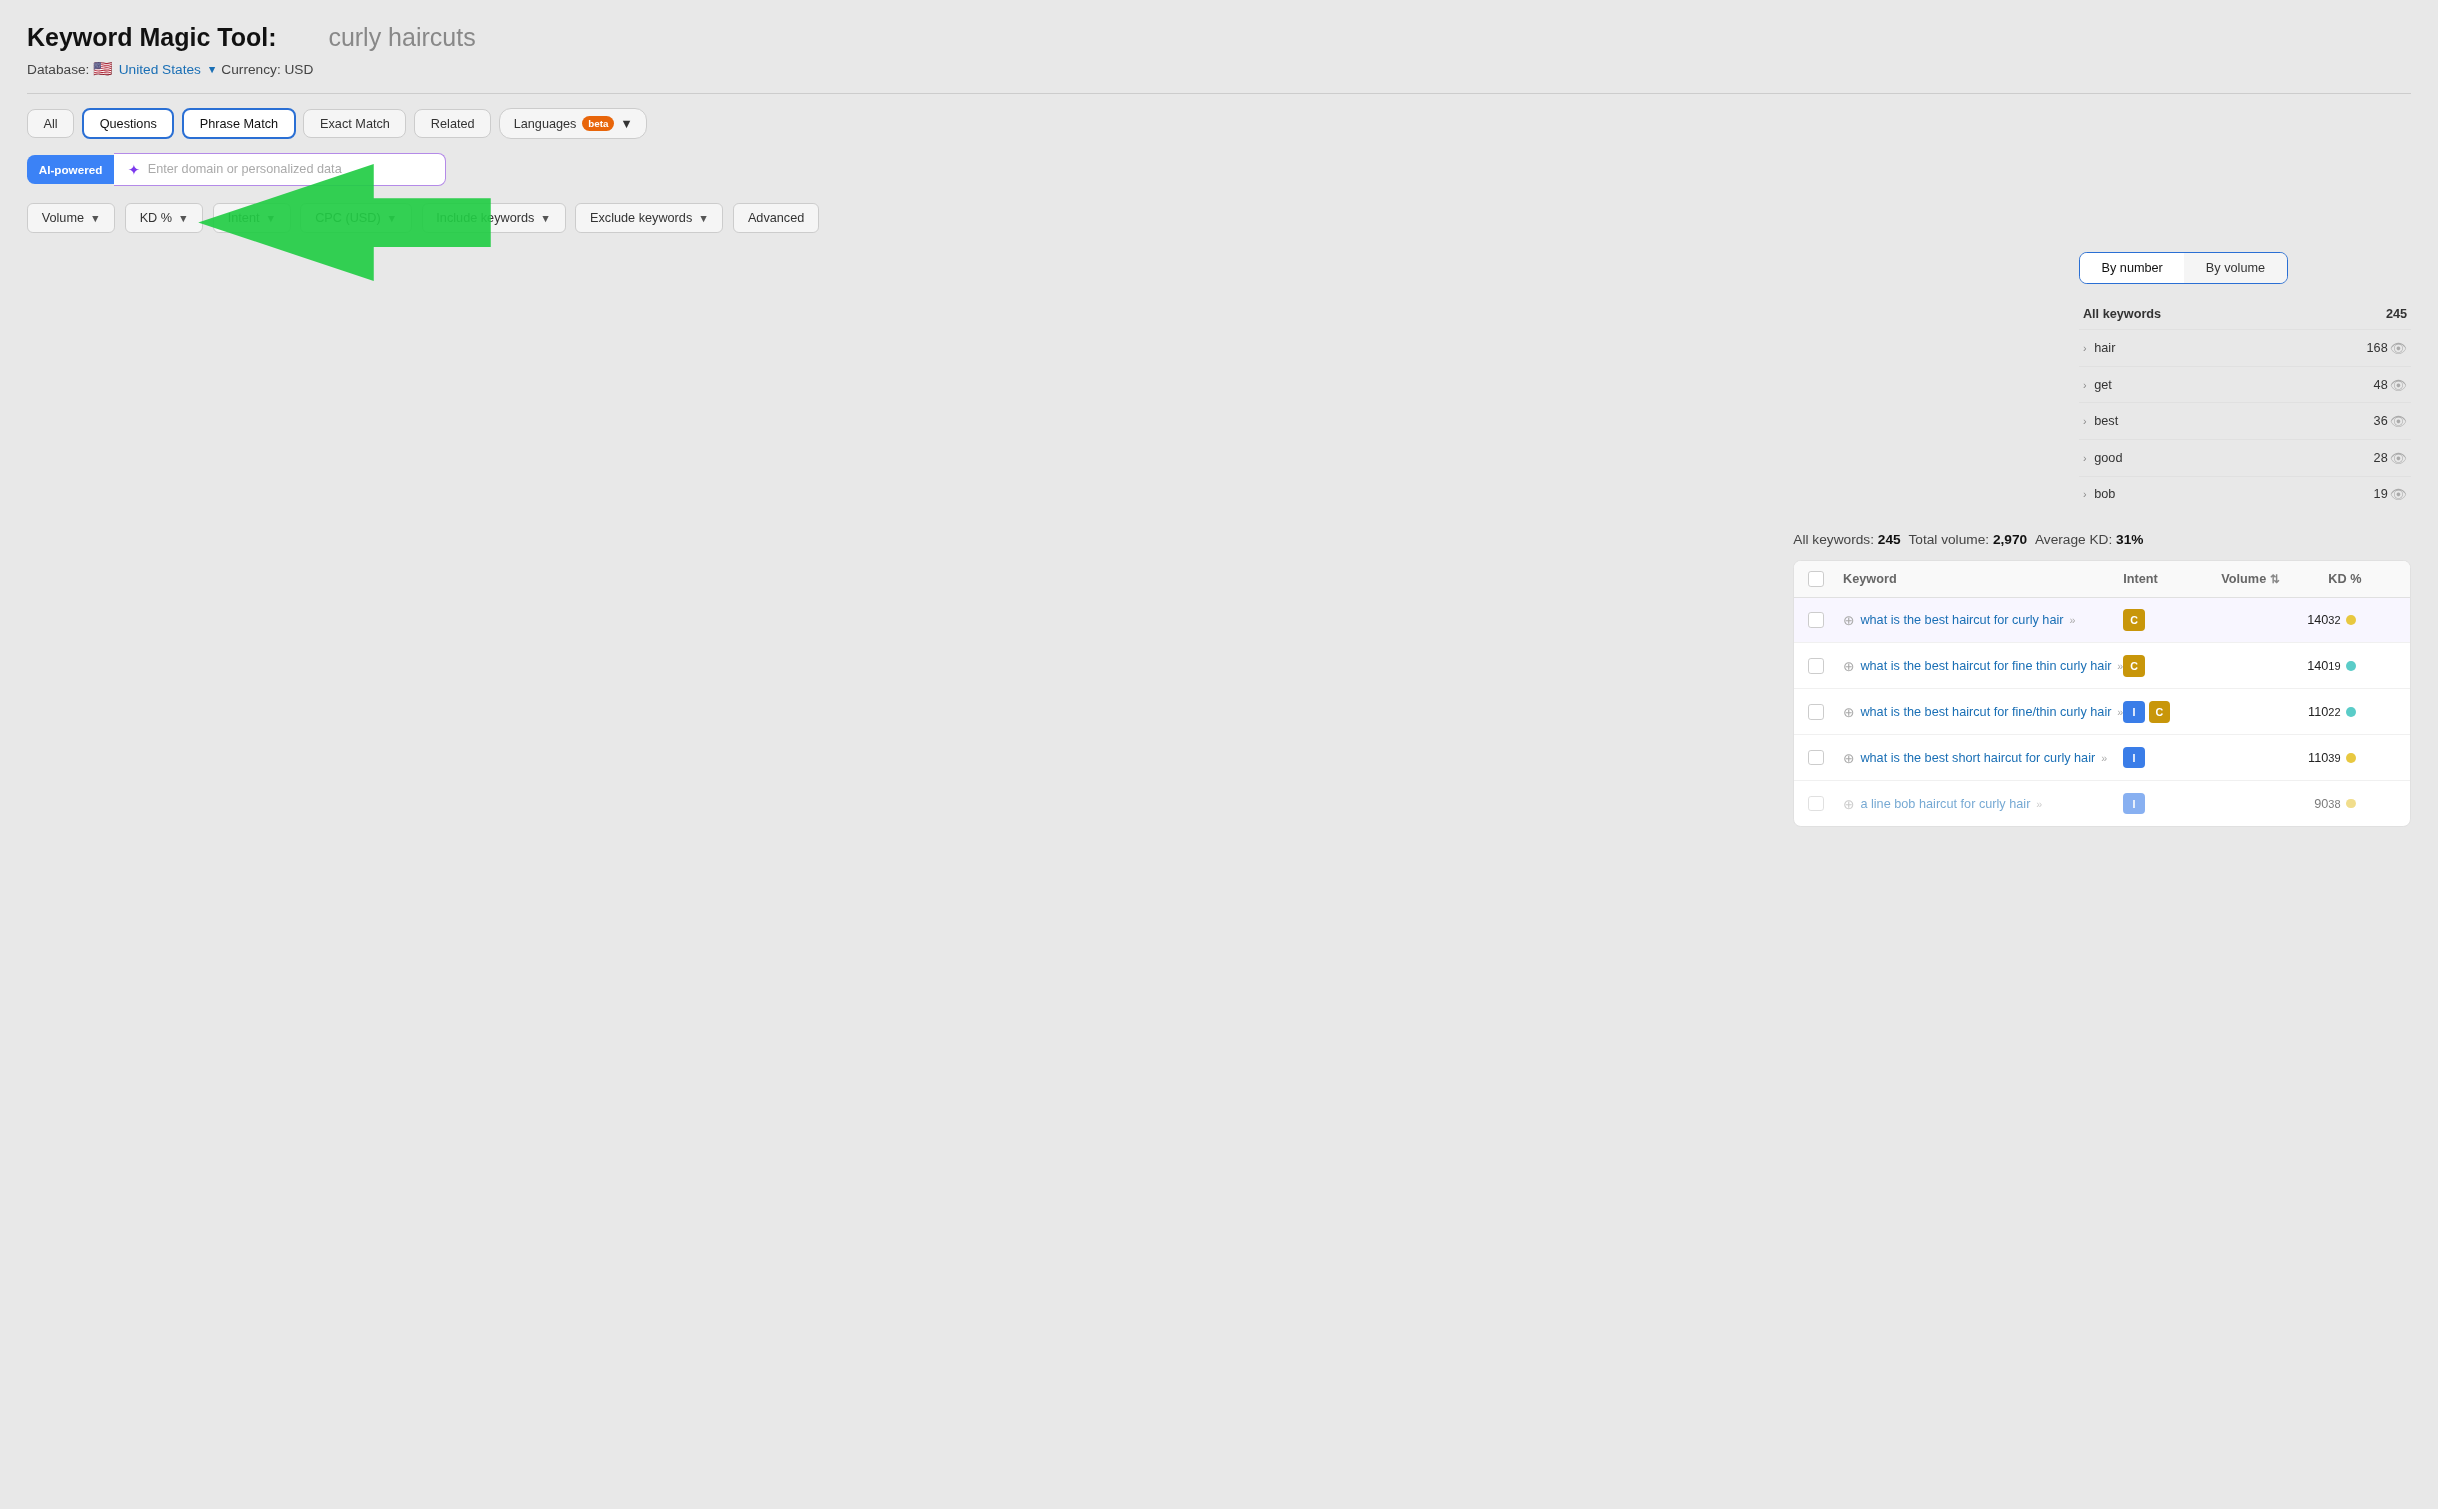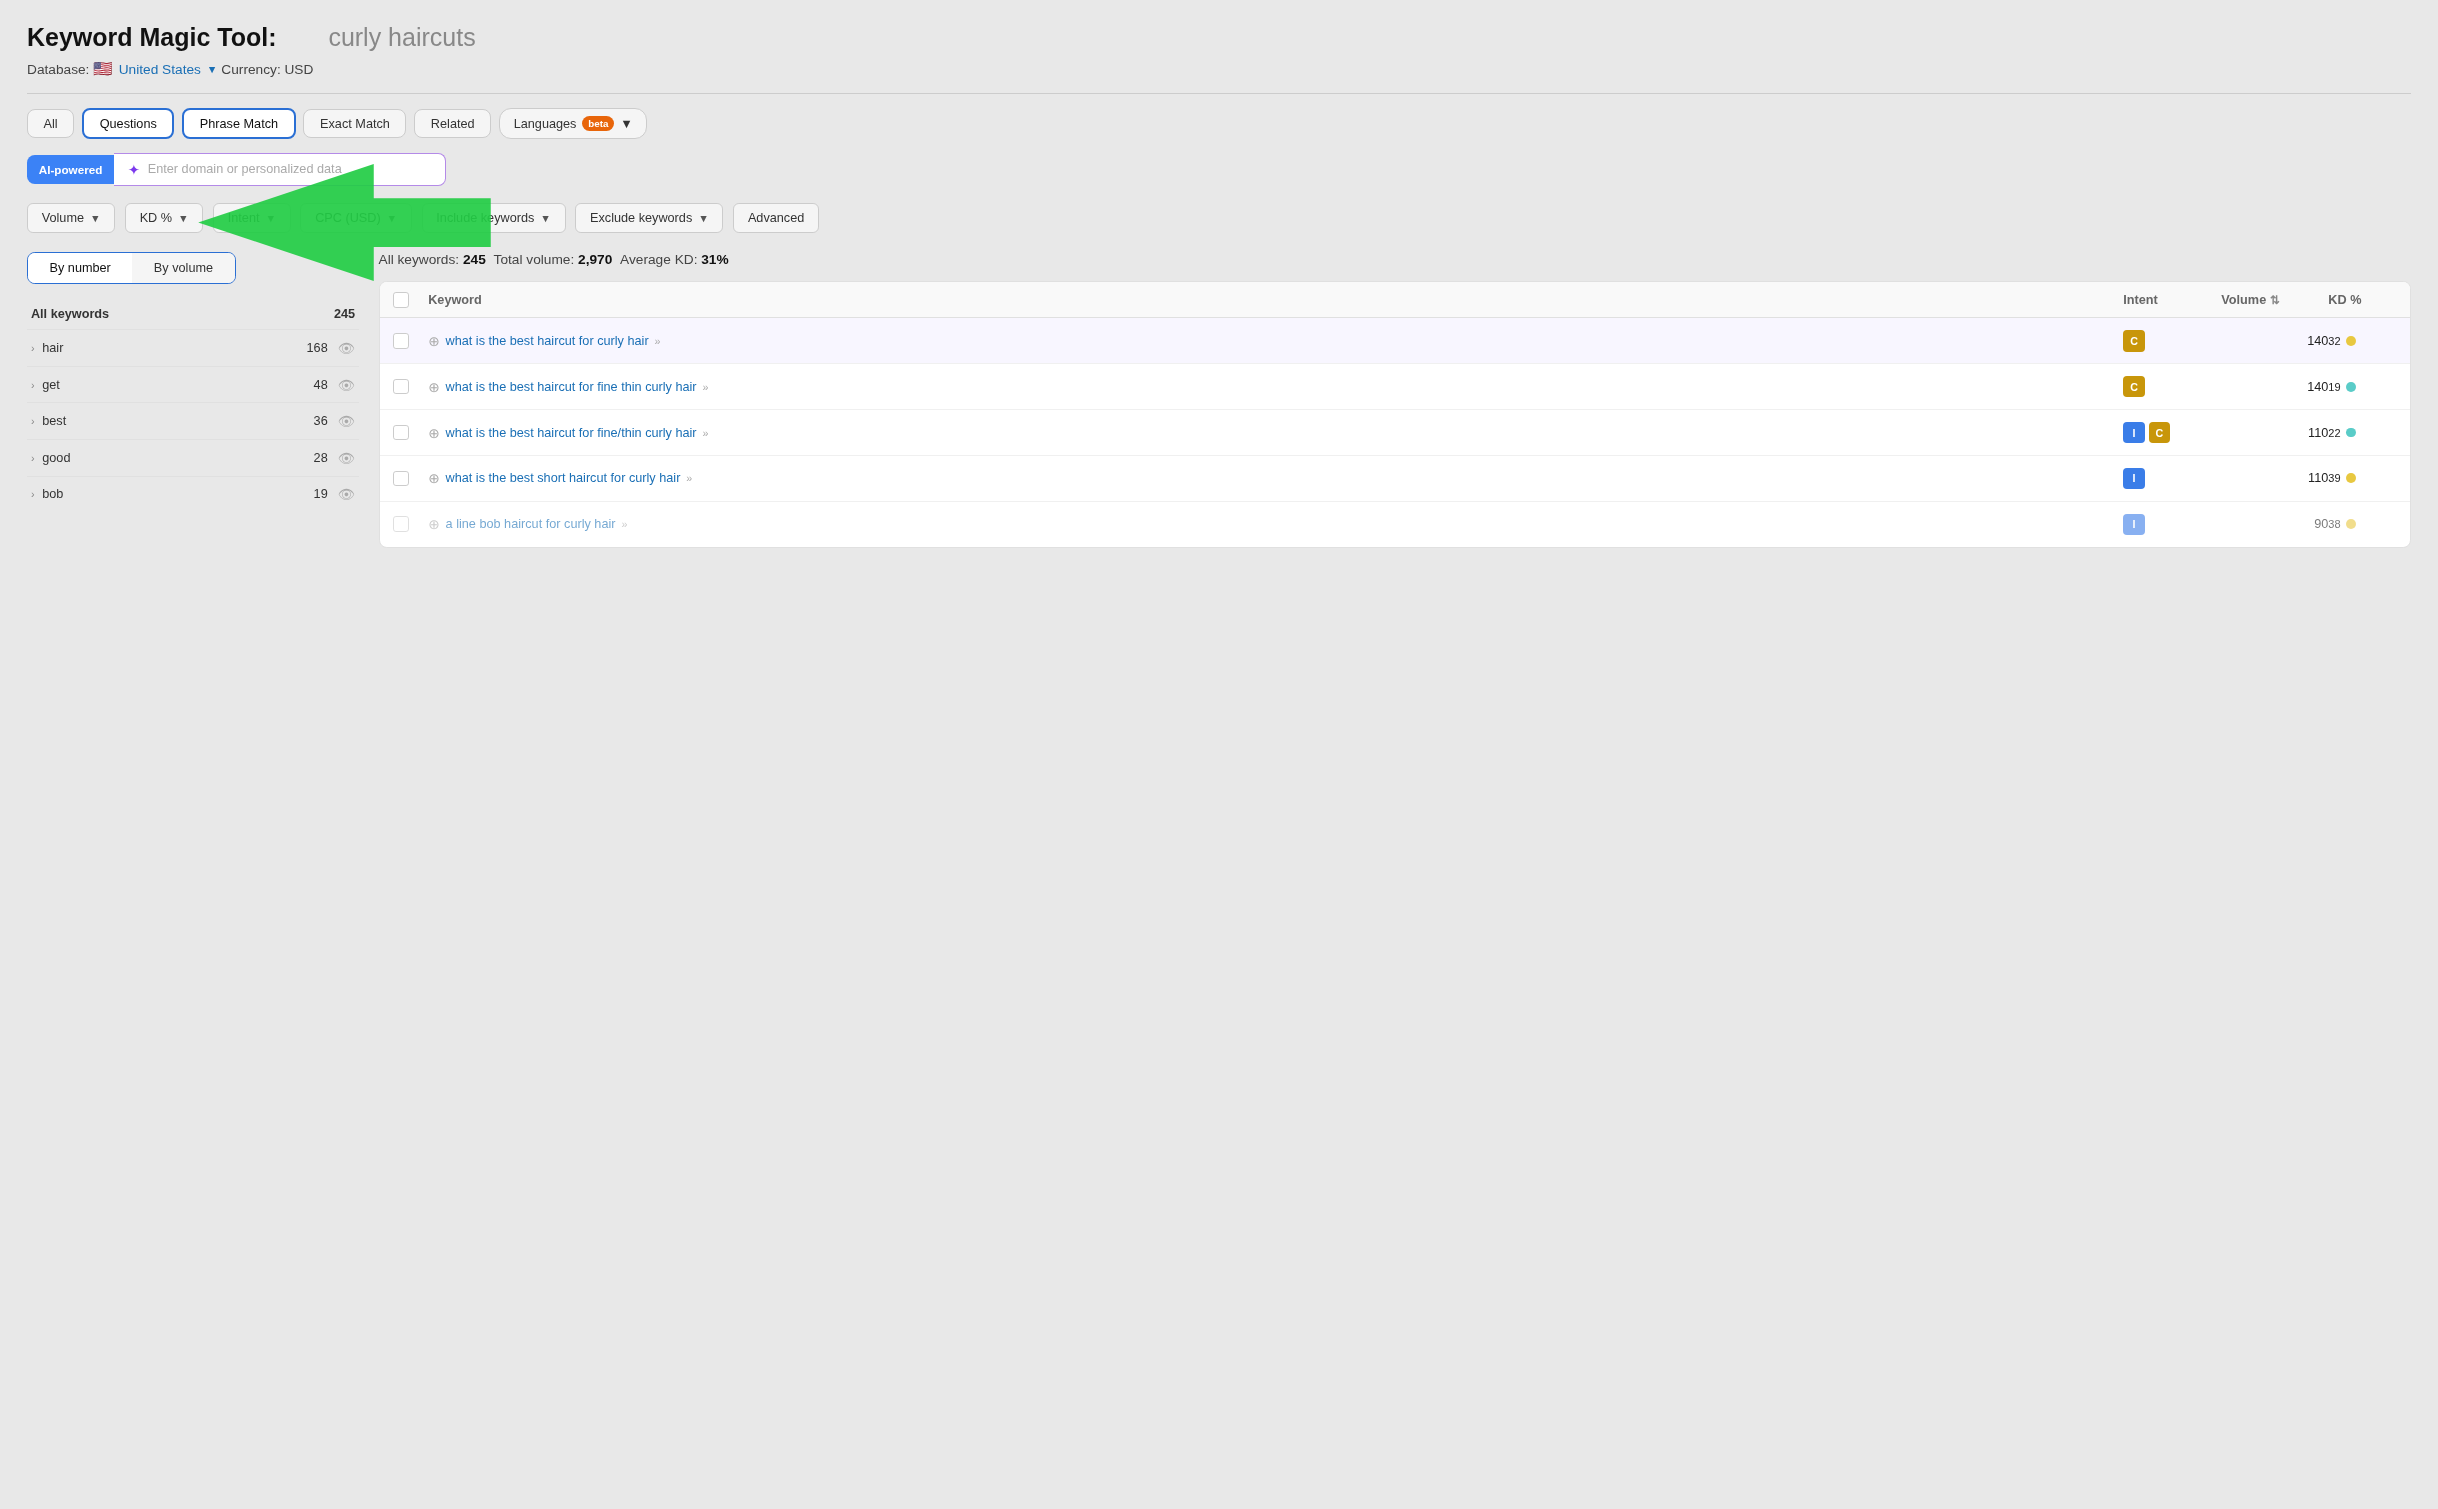--- a/index.html
+++ b/index.html
@@ -131,21 +131,22 @@
       font-size: 12.7px;
       color: #333;
       cursor: pointer;
     }
     .filter-dd .caret { font-size: 10.7px; color: #555; }
 
     
     .main-content {
       display: flex;
       gap: 19.5px;
-      align-items: flex-start;
+      align-items: flex-end;
+      flex-direction: column;
     }
 
     
     .sidebar {
       width: 332px;
       flex-shrink: 0;
     }
     .by-toggle {
       display: flex;
       border: 1.5px solid #2a6fd4;
@@ -190,21 +191,21 @@
     }
     .kw-list-row .left {
       display: flex;
       align-items: center;
       gap: 7.8px;
     }
     .kw-list-row .chevron-right { color: #888; font-size: 10.7px; }
     .kw-list-row .right {
       display: flex;
       align-items: center;
-      gap: 10px;
+      gap: 2px;
     }
     .eye-icon { color: #aaa; font-size: 13.7px; }
     .kw-count { color: #333; font-size: 12.7px; }
 
     
     .table-area {
       flex: 1;
       min-width: 0;
     }
     .stats-row {

